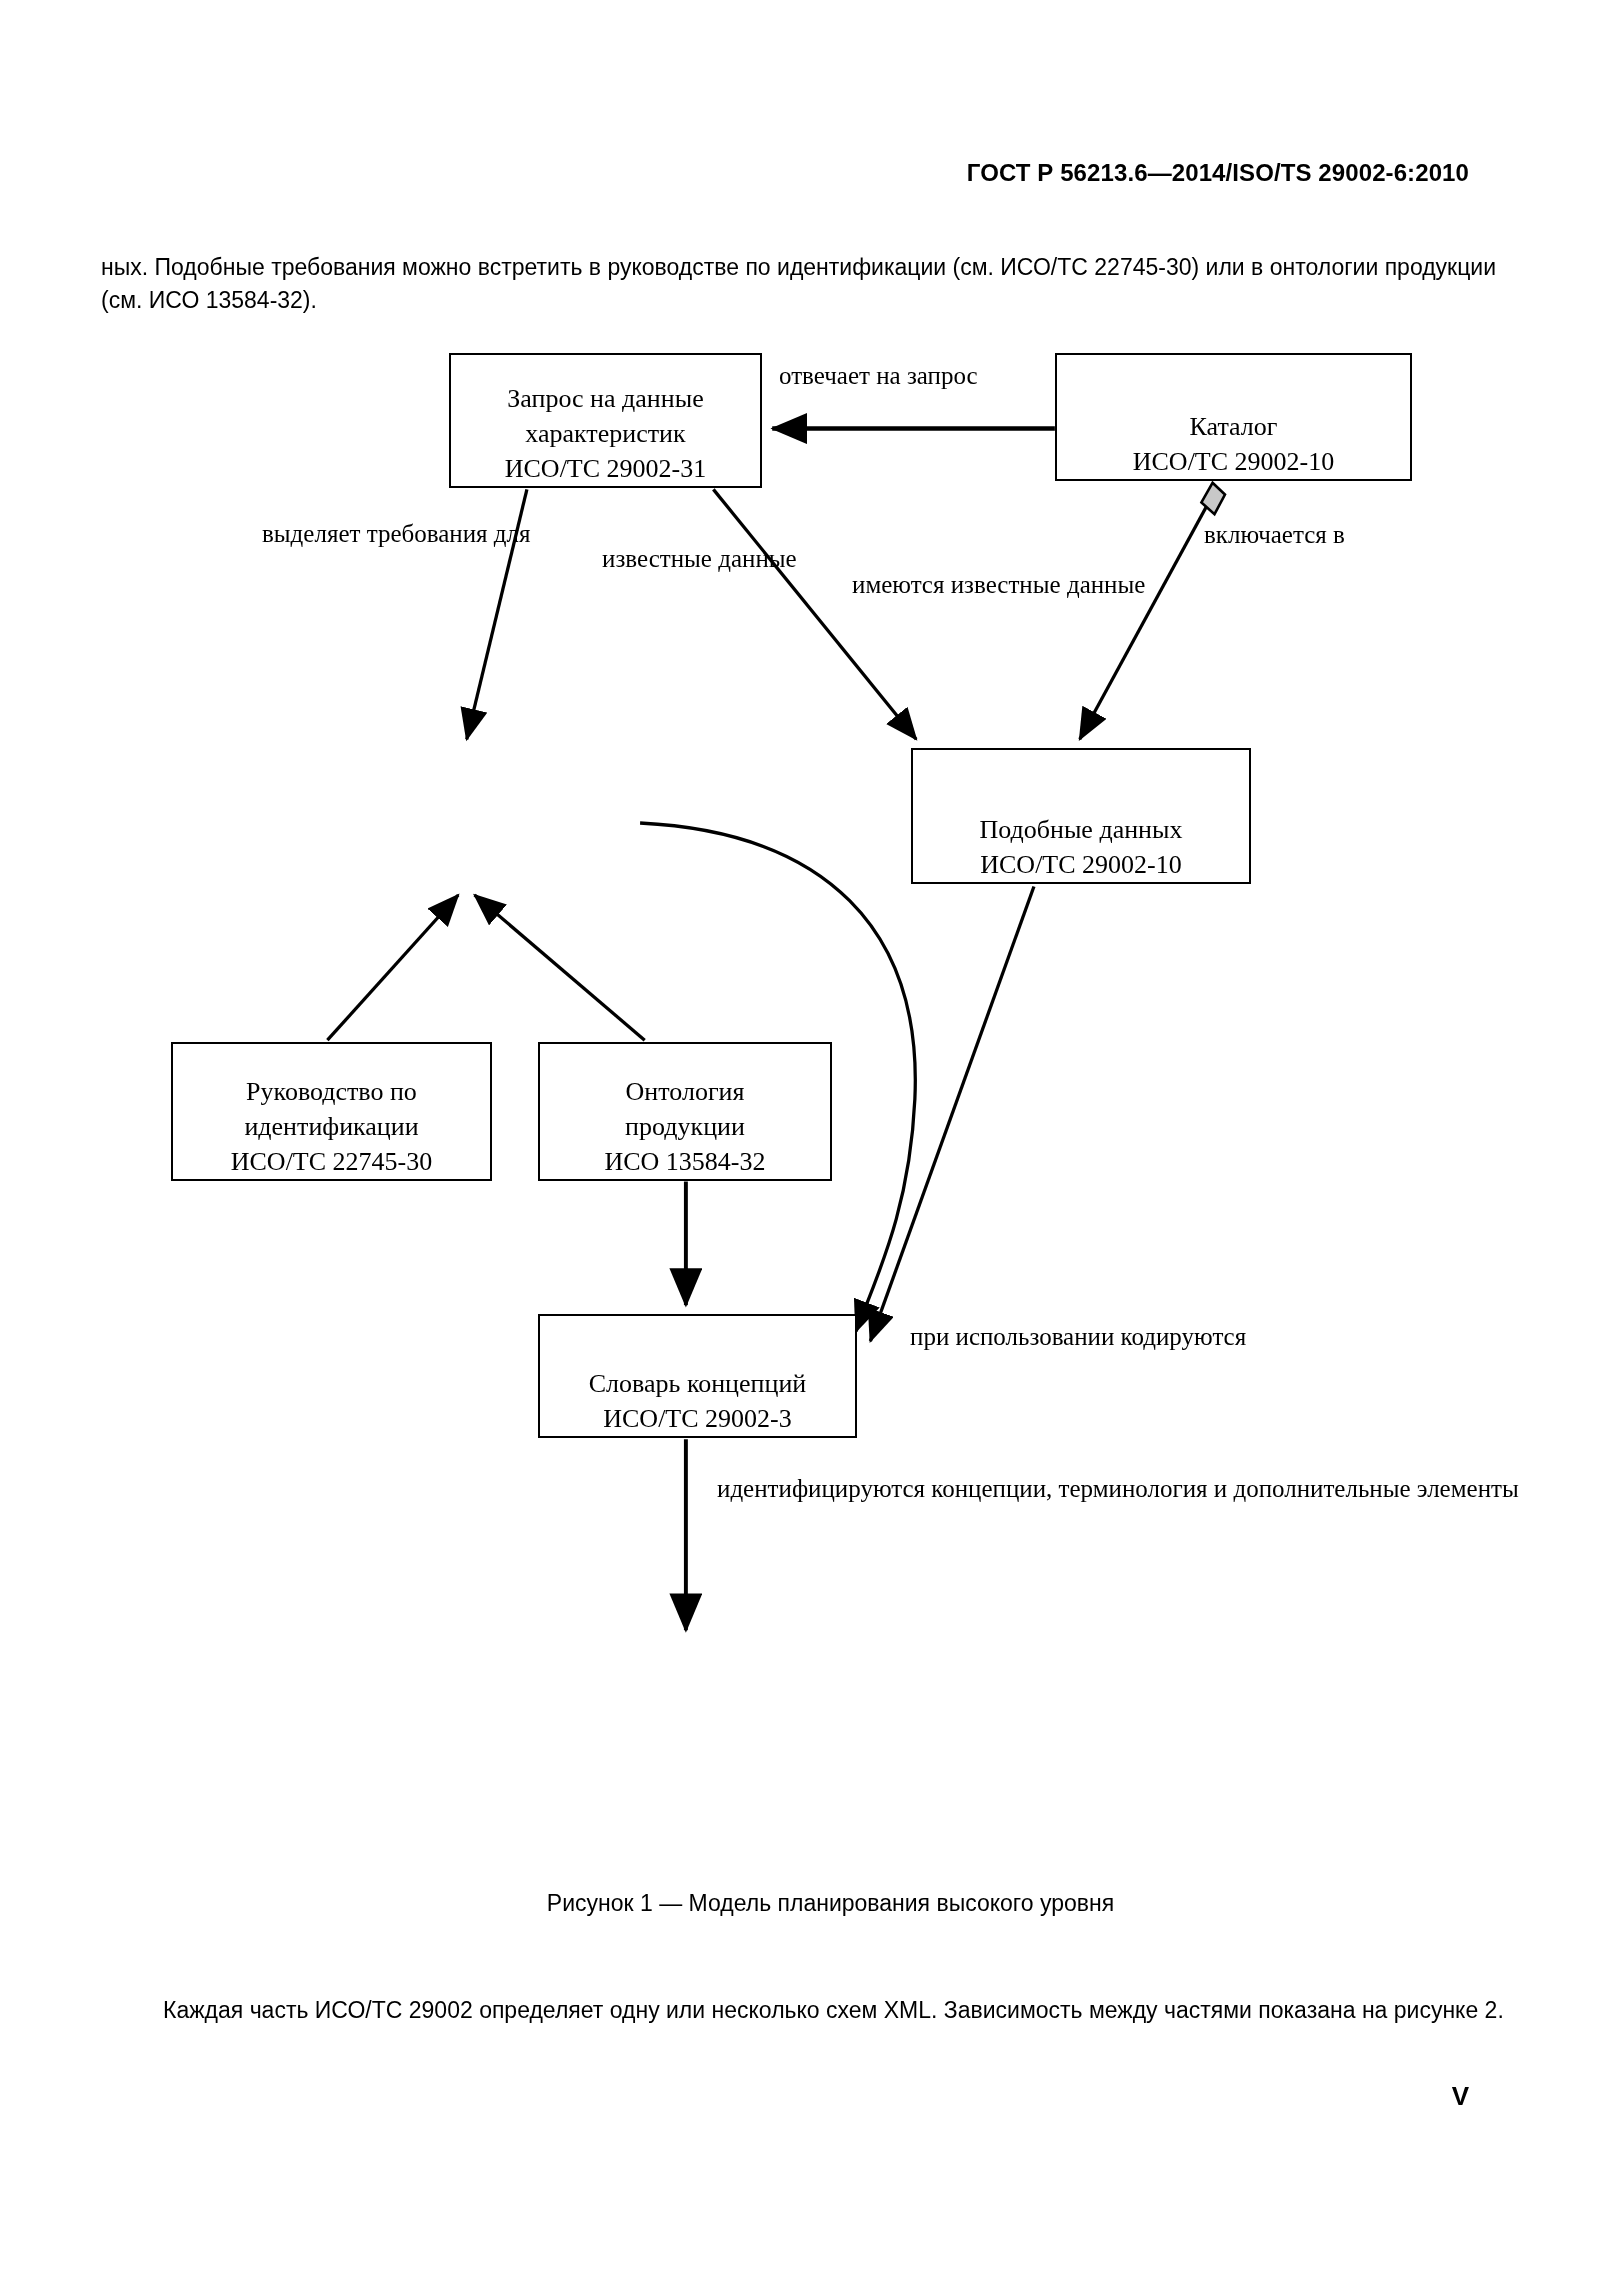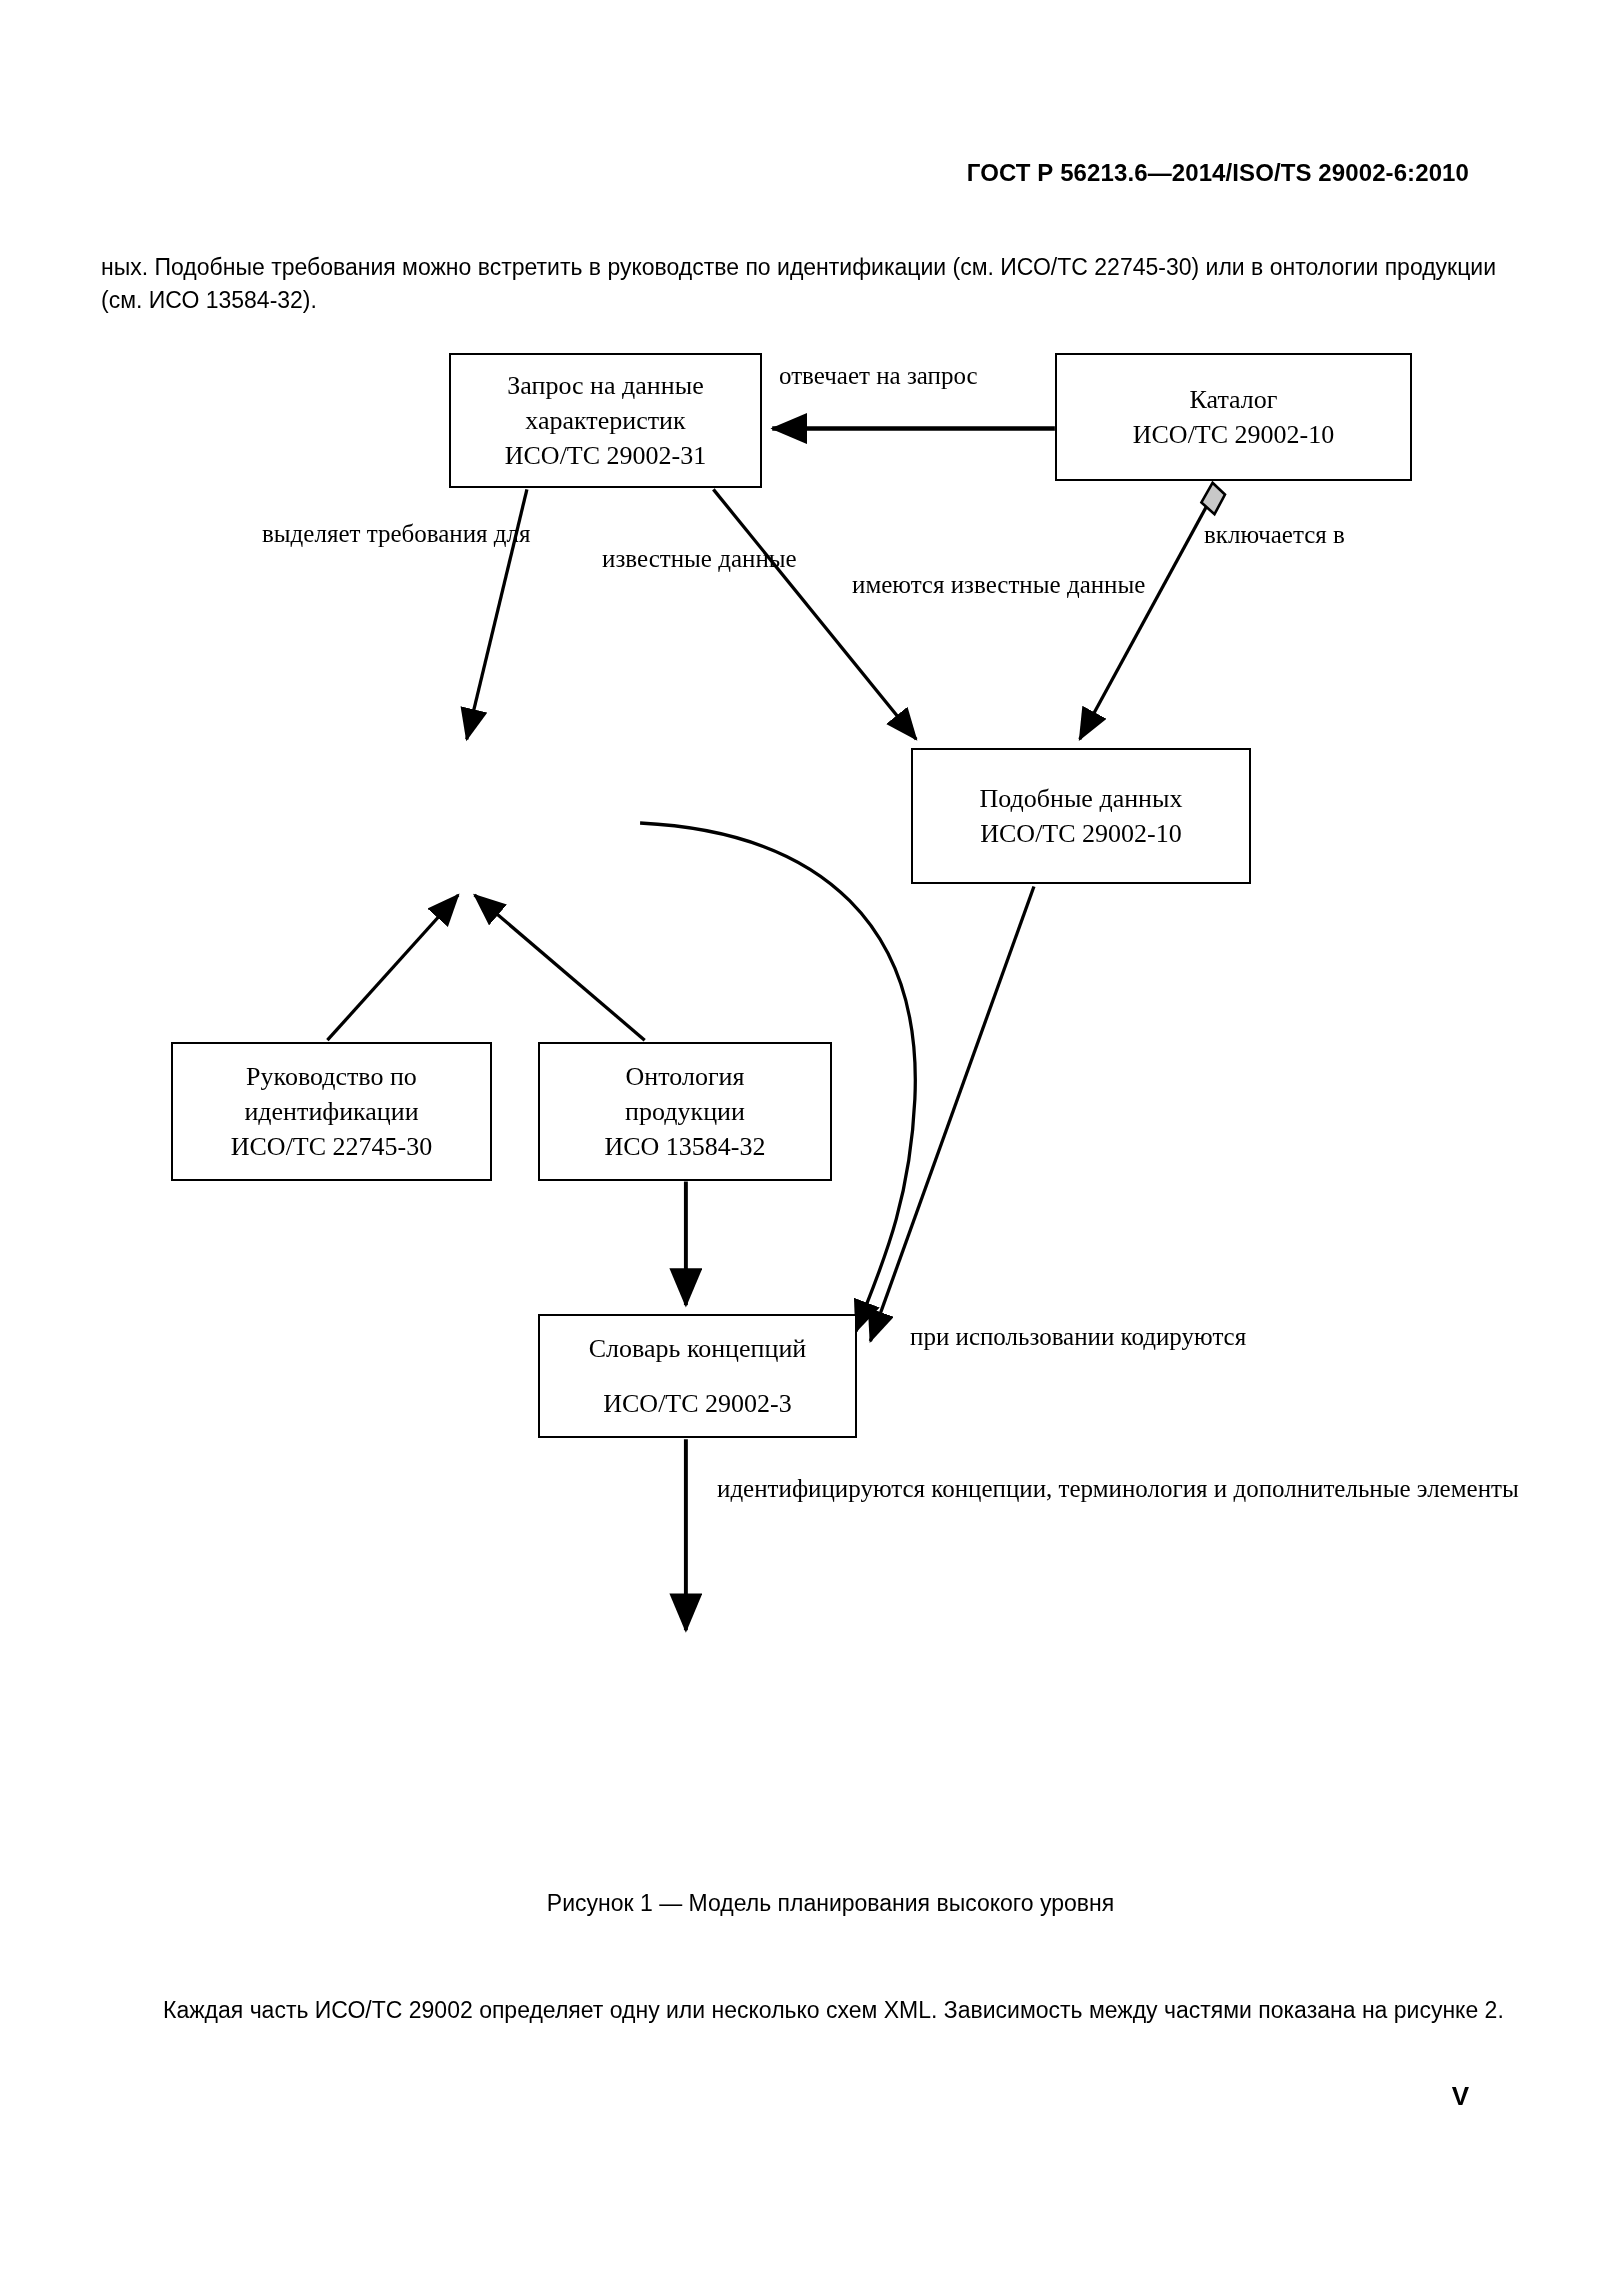--- a/index.html
+++ b/index.html
@@ -60,36 +60,36 @@
 
   
   .node {
     position: absolute;
     box-sizing: border-box;
     border: 2px solid #000000;
     background: #ffffff;
     display: flex;
     flex-direction: column;
     align-items: center;
-    justify-content: center;
+    justify-content: flex-end;
     font-family: "Liberation Serif", serif;
     font-size: 26px;
     line-height: 35px;
     text-align: center;
     pointer-events: auto;
   }
   .node .line { display: block; white-space: nowrap; }
 
   #node-request       { left: 449px;  top: 353px;  width: 313px;  height: 135px; }
   #node-catalog       { left: 1055px; top: 353px;  width: 357px;  height: 128px; }
   #node-dataspec      { left: 292px;  top: 748px; width: 347px;  height: 136px; }
   #node-dataelement   { left: 911px; top: 748px; width: 340px;  height: 136px; }
   #node-idguide       { left: 171px;  top: 1042px; width: 321px;  height: 139px; }
   #node-ontology      { left: 538px;  top: 1042px; width: 294px;  height: 139px; }
-  #node-dictionary    { left: 538px;  top: 1314px; width: 319px;  height: 124px; gap: 20px; }
+  #node-dictionary    { left: 538px;  top: 1314px; width: 319px;  height: 124px; }
   #node-identifier    { left: 420px;  top: 1636px; width: 497px;  height: 190px; }
 
   
   .edge-label {
     position: absolute;
     font-family: "Liberation Serif", serif;
     font-size: 25px;
     line-height: 34px;
     text-align: center;
     white-space: nowrap;

